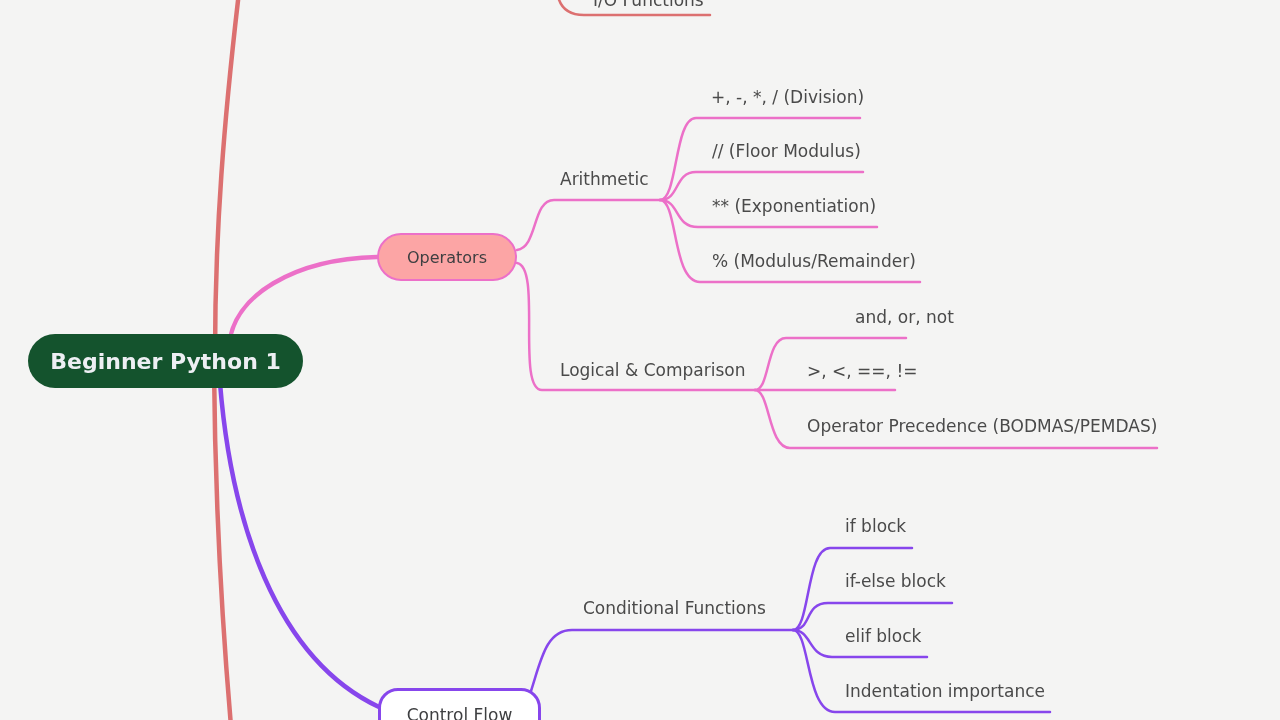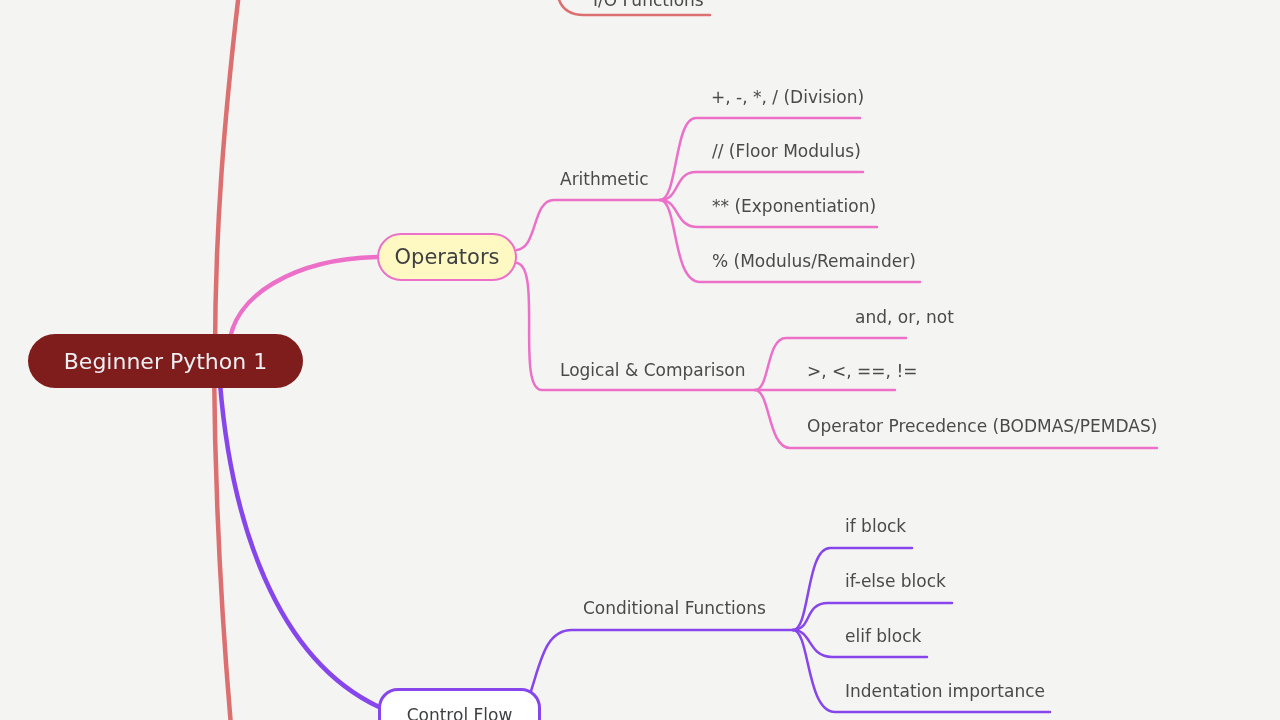--- a/index.html
+++ b/index.html
@@ -38,33 +38,34 @@
     z-index: 3;
     display: flex;
     align-items: center;
     justify-content: center;
     white-space: nowrap;
     box-sizing: border-box;
   }
   #root-node {
     left: 28px; top: 334px;
     width: 275px; height: 54px;
-    background: #7f1d1d;
+    background: #14532d;
     border-radius: 27px;
     color: #edeff3;
     font-size: 22px;
+    font-weight: bold;
   }
   #operators-node {
     left: 377px; top: 233px;
     width: 140px; height: 48px;
-    background: #fef9c3;
+    background: #fca5a5;
     border: 2.5px solid #ec70c8;
     border-radius: 24px;
     color: #3e3f41;
-    font-size: 21px;
+    font-size: 16px;
   }
   #control-flow-node {
     left: 378px; top: 688px;
     width: 163px; height: 54px;
     background: #ffffff;
     border: 3px solid #8746ec;
     border-radius: 20px;
     color: #3e3f41;
     font-size: 17px;
   }

